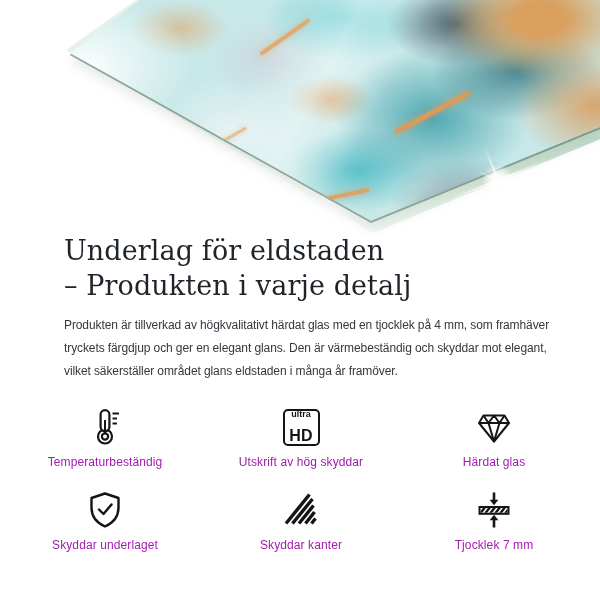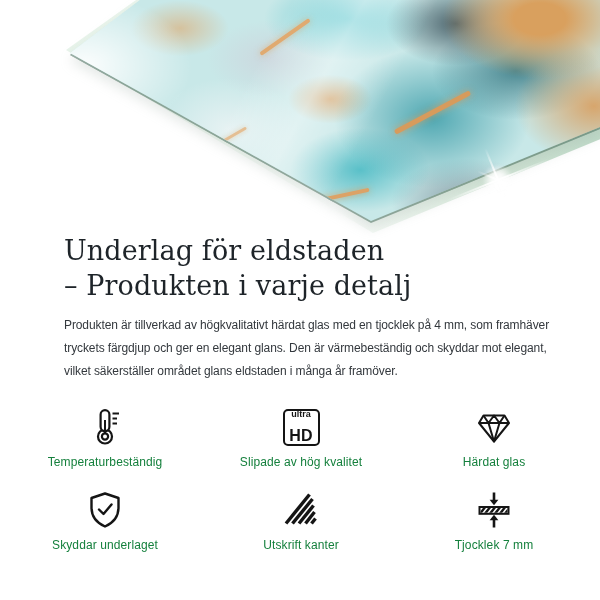--- a/index.html
+++ b/index.html
@@ -72,21 +72,21 @@
   .intro{margin:11px 0 0 0;font-size:12px;line-height:23px;color:#33383d;letter-spacing:-.1px;}
   .intro span{display:block;white-space:nowrap;}
   
   .features{
     position:absolute;left:0;top:407px;width:600px;
     display:grid;grid-template-columns:210px 182px 204px;row-gap:21px;
   }
   .feature{display:flex;flex-direction:column;align-items:center;}
   .icon-box{height:40px;display:flex;align-items:center;justify-content:center;}
   .icon-box svg{display:block;}
-  .feature-label{margin-top:8px;font-size:12px;color:#15803d;letter-spacing:.1px;}
+  .feature-label{margin-top:8px;font-size:12px;color:#a21caf;letter-spacing:.1px;}
   .uhd{
     width:33px;height:33px;border:2.5px solid #141414;border-radius:5px;
     display:flex;flex-direction:column;align-items:center;justify-content:center;line-height:1;color:#141414;gap:8px;
   }
   .uhd-top{font-size:9px;font-weight:700;}
   .uhd-bottom{font-size:16px;font-weight:800;letter-spacing:.3px;margin-top:1px;}
 </style>
 </head>
 <body>
 
@@ -139,21 +139,21 @@
       <span class="feature-label">Temperaturbeständig</span>
     </div>
 
     <div class="feature">
       <div class="icon-box">
         <div class="uhd">
           <span class="uhd-top">ultra</span>
           <span class="uhd-bottom">HD</span>
         </div>
       </div>
-      <span class="feature-label">Slipade av hög kvalitet</span>
+      <span class="feature-label">Utskrift av hög skyddar</span>
     </div>
 
     <div class="feature">
       <div class="icon-box">
         <svg width="40" height="40" viewBox="0 0 40 40" fill="none" stroke="#151515" stroke-width="2" stroke-linejoin="round">
           <path d="M9.5 8.5 H30.5 L35 16 L20 34.5 L5 16 Z"></path>
           <path d="M5 16 H35"></path>
           <path d="M9.5 8.5 L14.5 16 L20 8.5 L25.5 16 L30.5 8.5"></path>
           <path d="M14.5 16 L20 34.5 L25.5 16"></path>
         </svg>
@@ -174,21 +174,21 @@
     <div class="feature">
       <div class="icon-box">
         <svg width="40" height="40" viewBox="0 0 40 40" fill="none" stroke="#151515" stroke-width="3.4">
           <path d="M5 33.5 L28.5 4.5"></path>
           <path d="M11.5 33.5 L31.5 9"></path>
           <path d="M18 33.5 L32.5 15.5"></path>
           <path d="M24.5 33.5 L33.5 22"></path>
           <path d="M30.5 33.5 L34.5 28.5"></path>
         </svg>
       </div>
-      <span class="feature-label">Utskrift kanter</span>
+      <span class="feature-label">Skyddar kanter</span>
     </div>
 
     <div class="feature">
       <div class="icon-box">
         <svg width="40" height="40" viewBox="0 0 40 40" fill="none">
           <defs>
             <clipPath id="barclip">
                 <rect x="6.5" y="18" width="27" height="4.8"></rect>
               </clipPath>
           </defs>

